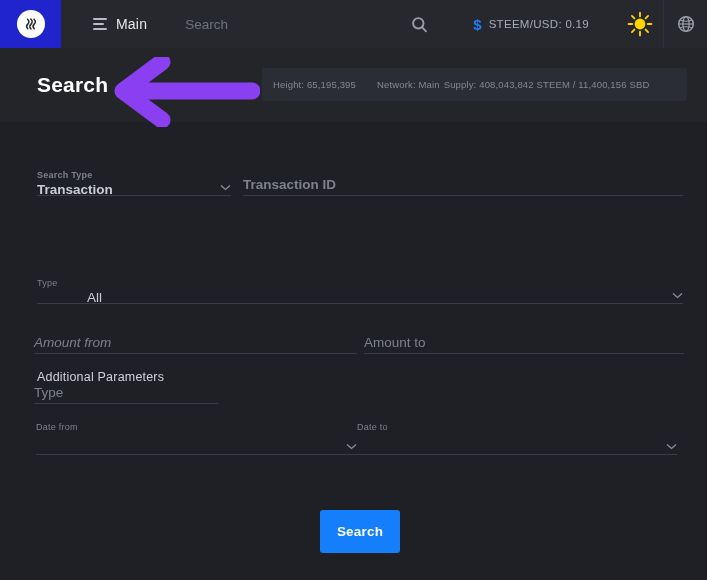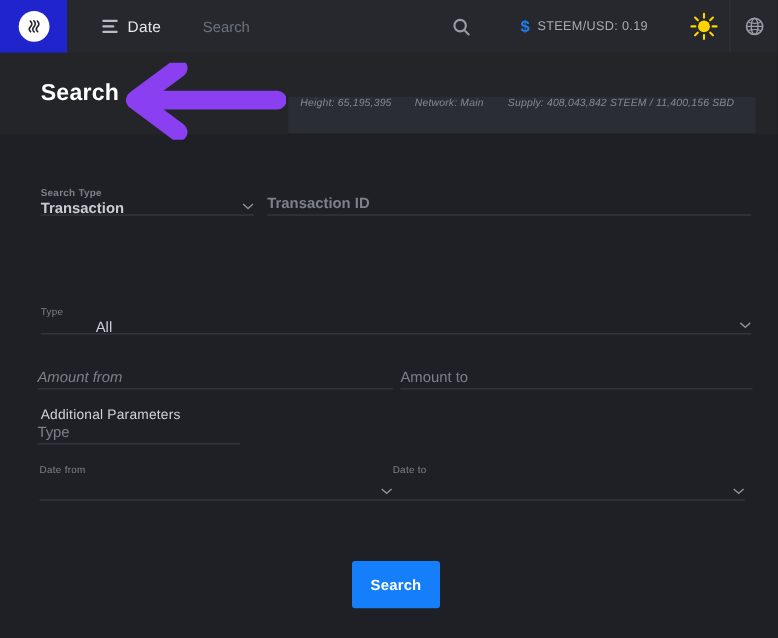--- a/index.html
+++ b/index.html
@@ -66,30 +66,30 @@
     width: 707px; height: 74px;
     background: #232529;
     display: flex; align-items: center;
   }
   .page-title {
     margin-left: 37px;
     color: #ffffff; font-size: 21px; font-weight: bold;
     letter-spacing: .2px;
   }
   .stats-panel {
-    position: absolute; left: 262px; top: 88px;
+    position: absolute; left: 262px; top: 68px;
     width: 425px; height: 33px;
     background: #2b2d34;
     border-radius: 2px;
-    display: flex;  font-style: italic;
+    display: flex; align-items: center;
   }
   .stat { color: #85888f; font-size: 9.5px; letter-spacing: .15px; white-space: nowrap; }
   .stat.s1 { margin-left: 11px; }
   .stat.s2 { margin-left: 21px; }
-  .stat.s3 { margin-left: 22px; }
+  .stat.s3 { margin-left: 4px; }
 
   
   .arrow-anno {
     position: absolute; left: 108px; top: 57px;
     width: 152px; height: 70px;
     pointer-events: none;
   }
 
   
   .form-area { position: absolute; top: 122px; left: 0; width: 707px; height: 458px; }
@@ -138,21 +138,21 @@
         </svg>
       </div>
     </div>
 
     <div class="menu-wrap">
       <span class="hamburger">
         <i></i>
           <i></i>
           <i></i>
       </span>
-      <span class="menu-label">Date</span>
+      <span class="menu-label">Main</span>
     </div>
 
     <div class="nav-search">Search</div>
 
     <div class="nav-right">
 
       <div class="icon-btn">
         <svg width="17" height="17" viewBox="0 0 17 17">
           <circle cx="7.3" cy="7.3" r="5.2" stroke="#9a9da5" stroke-width="1.9" fill="none"></circle>
           <line x1="11.2" y1="11.4" x2="15" y2="15.3" stroke="#9a9da5" stroke-width="1.9" stroke-linecap="round"></line>

